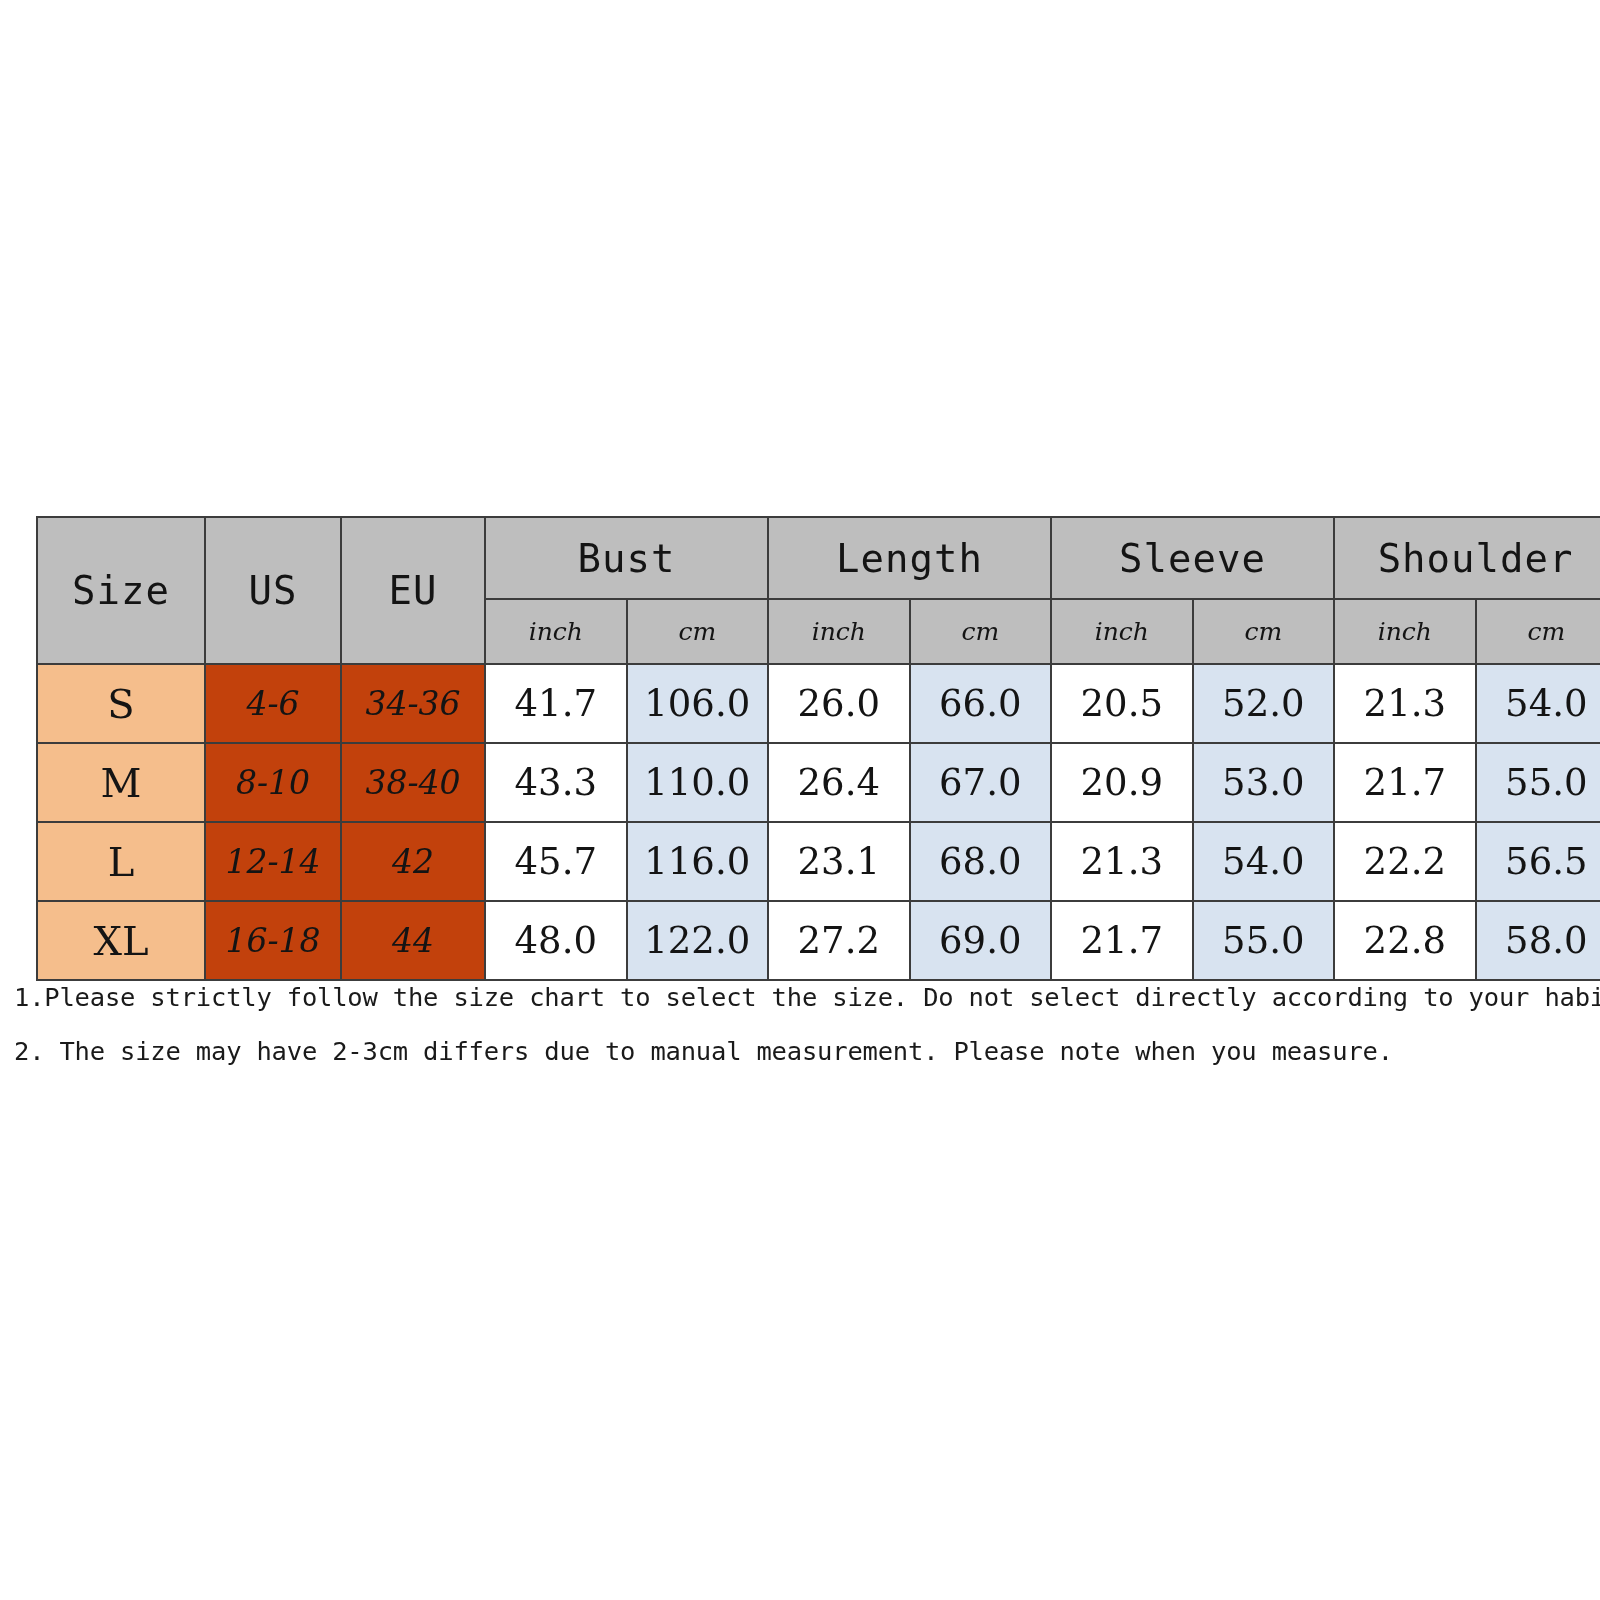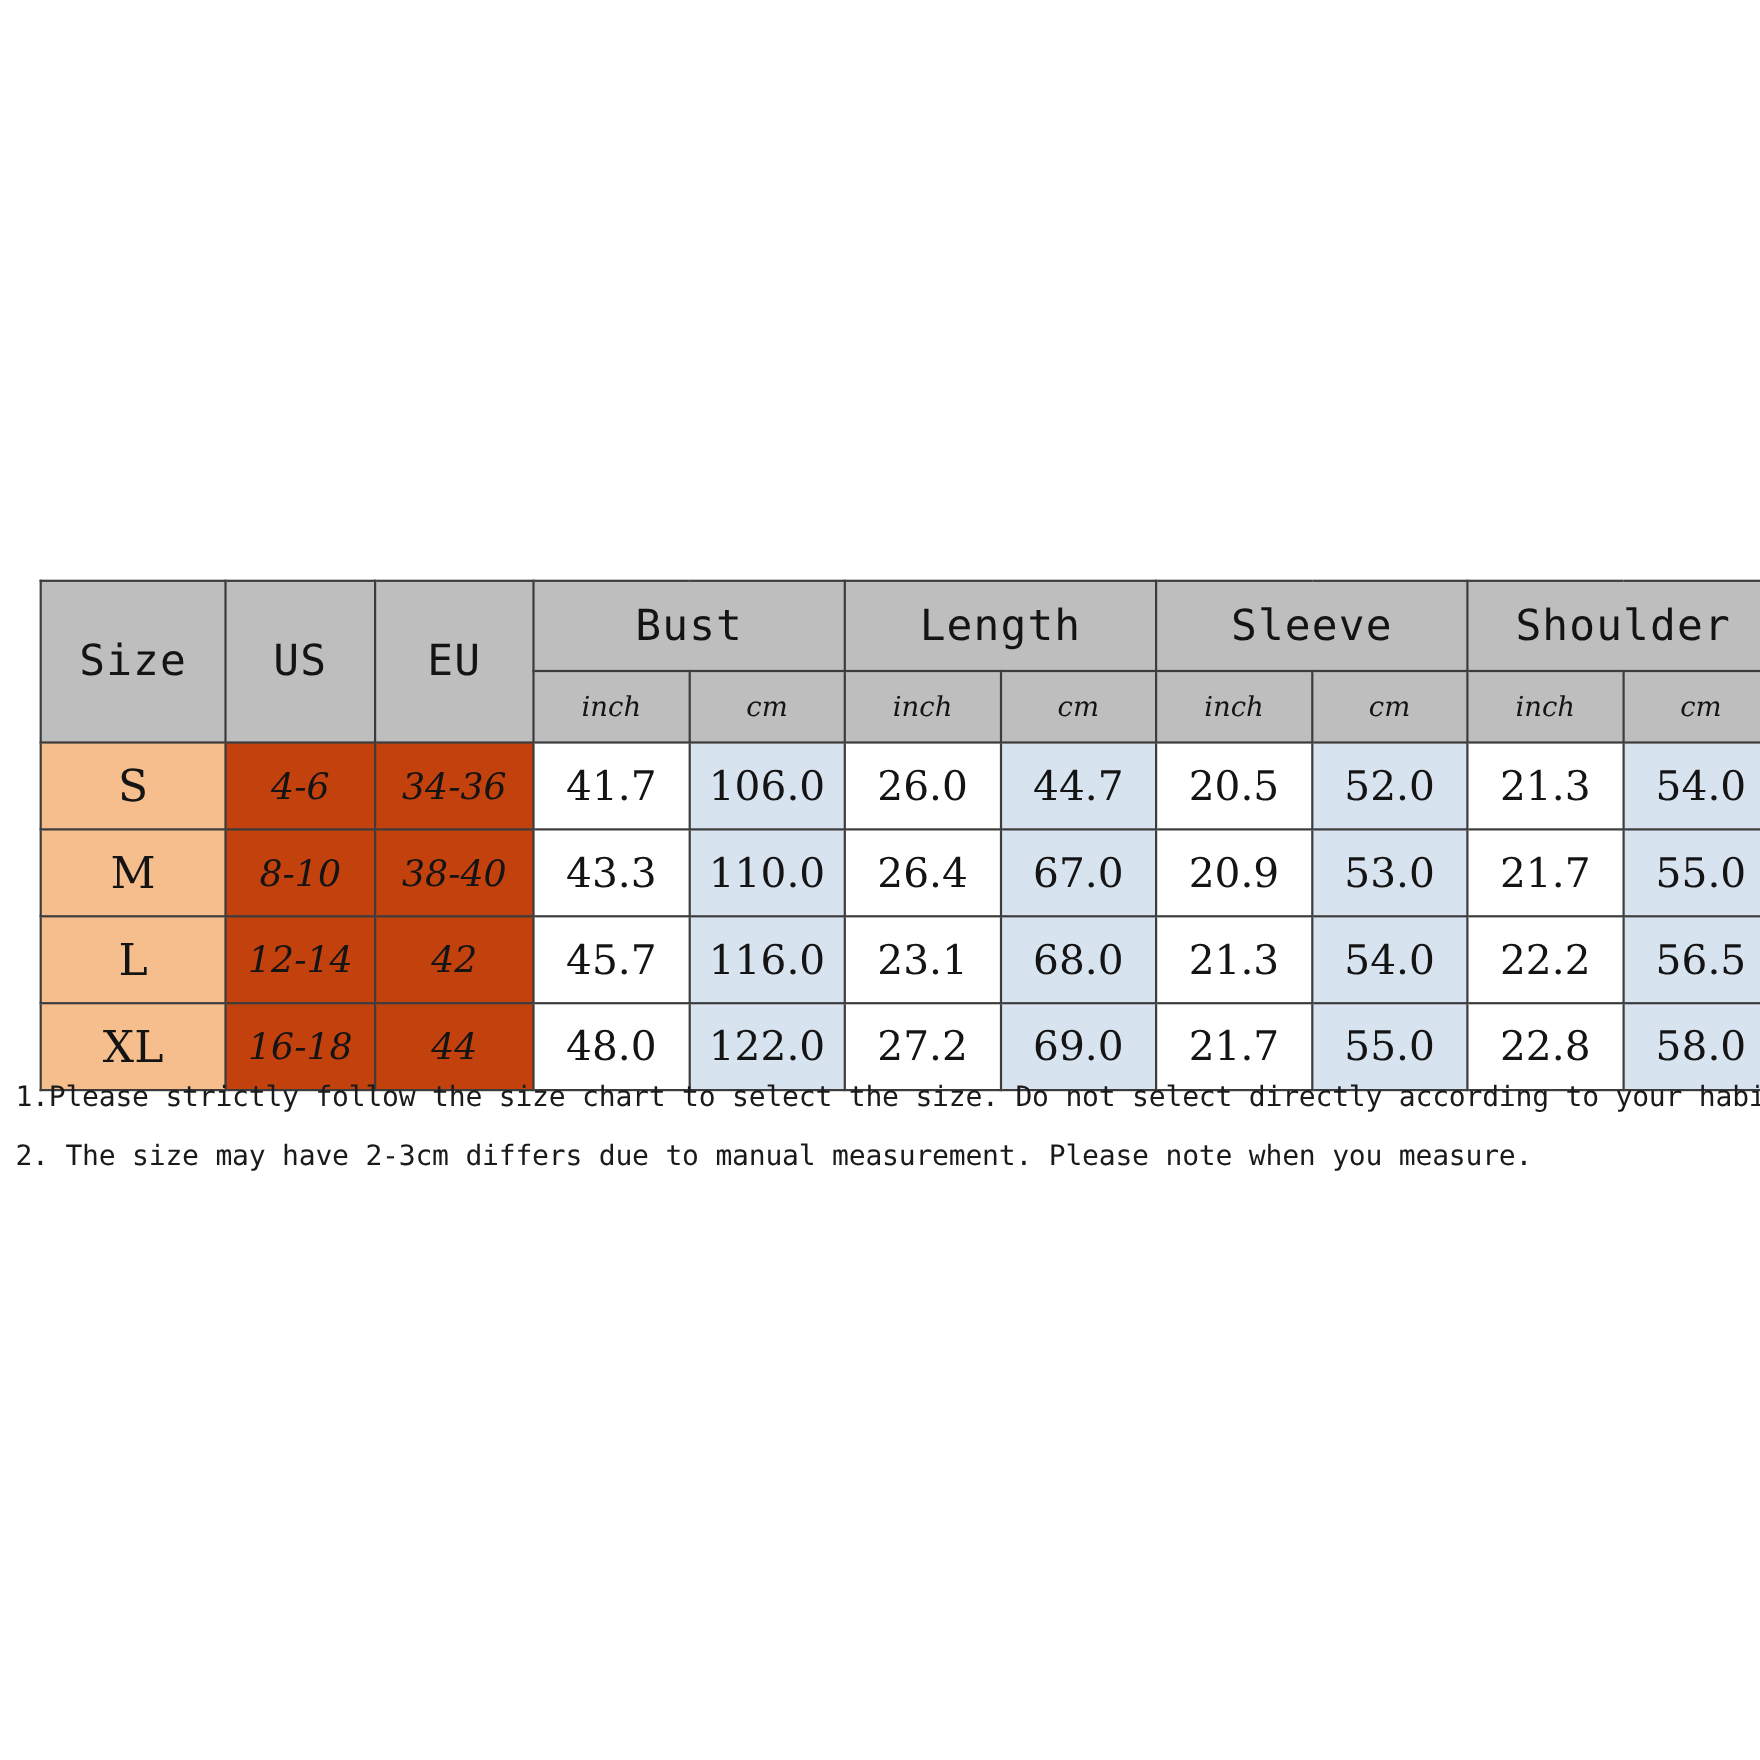--- a/index.html
+++ b/index.html
@@ -17,21 +17,21 @@
     width: 1600px;
     height: 1600px;
     background: #ffffff;
     overflow: hidden;
   }
 
   
   #chart-wrap {
     position: absolute;
     left: 8px;
-    top: 527px;
+    top: 516px;
     width: 1380px;
     padding-left: 28px;
   }
 
   table.size-chart {
     border-collapse: collapse;
     table-layout: fixed;
     width: 1580px;
     border: 2px solid #3c3c3c;
   }
@@ -163,21 +163,21 @@
       </thead>
 
       <tbody>
         <tr>
           <td class="c-size">S</td>
           <td class="c-region">4-6</td>
           <td class="c-region">34-36</td>
           <td class="c-inch">41.7</td>
           <td class="c-cm">106.0</td>
           <td class="c-inch">26.0</td>
-          <td class="c-cm">44.7</td>
+          <td class="c-cm">66.0</td>
           <td class="c-inch">20.5</td>
           <td class="c-cm">52.0</td>
           <td class="c-inch">21.3</td>
           <td class="c-cm">54.0</td>
         </tr>
         <tr>
           <td class="c-size">M</td>
           <td class="c-region">8-10</td>
           <td class="c-region">38-40</td>
           <td class="c-inch">43.3</td>

